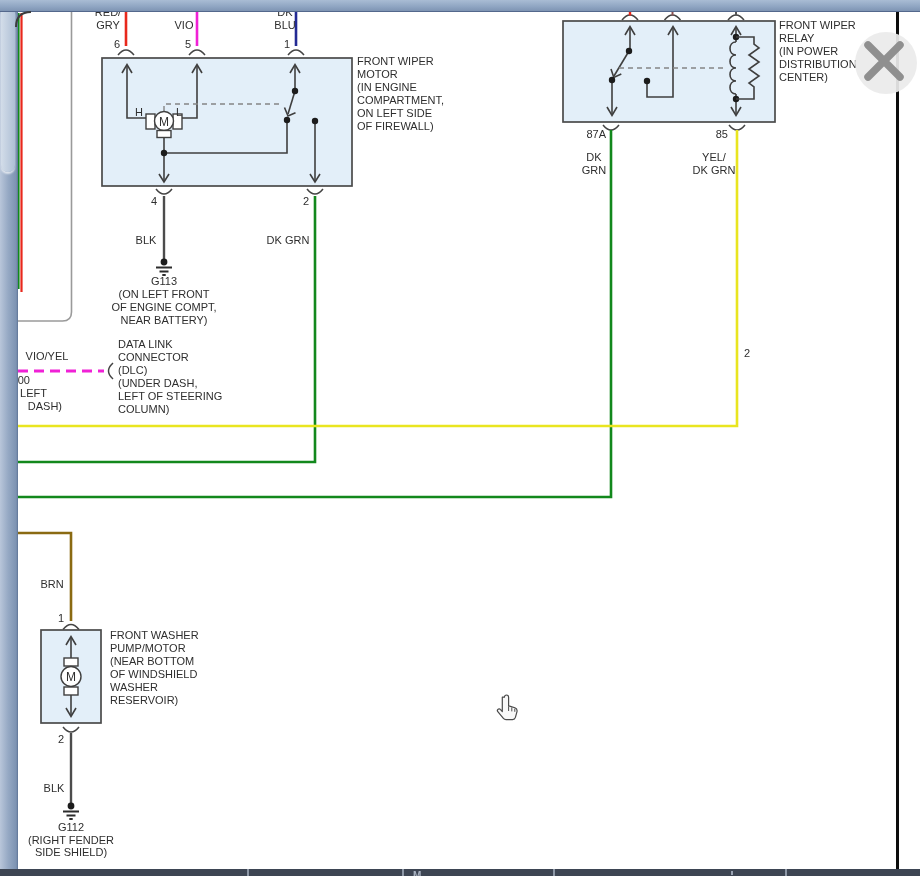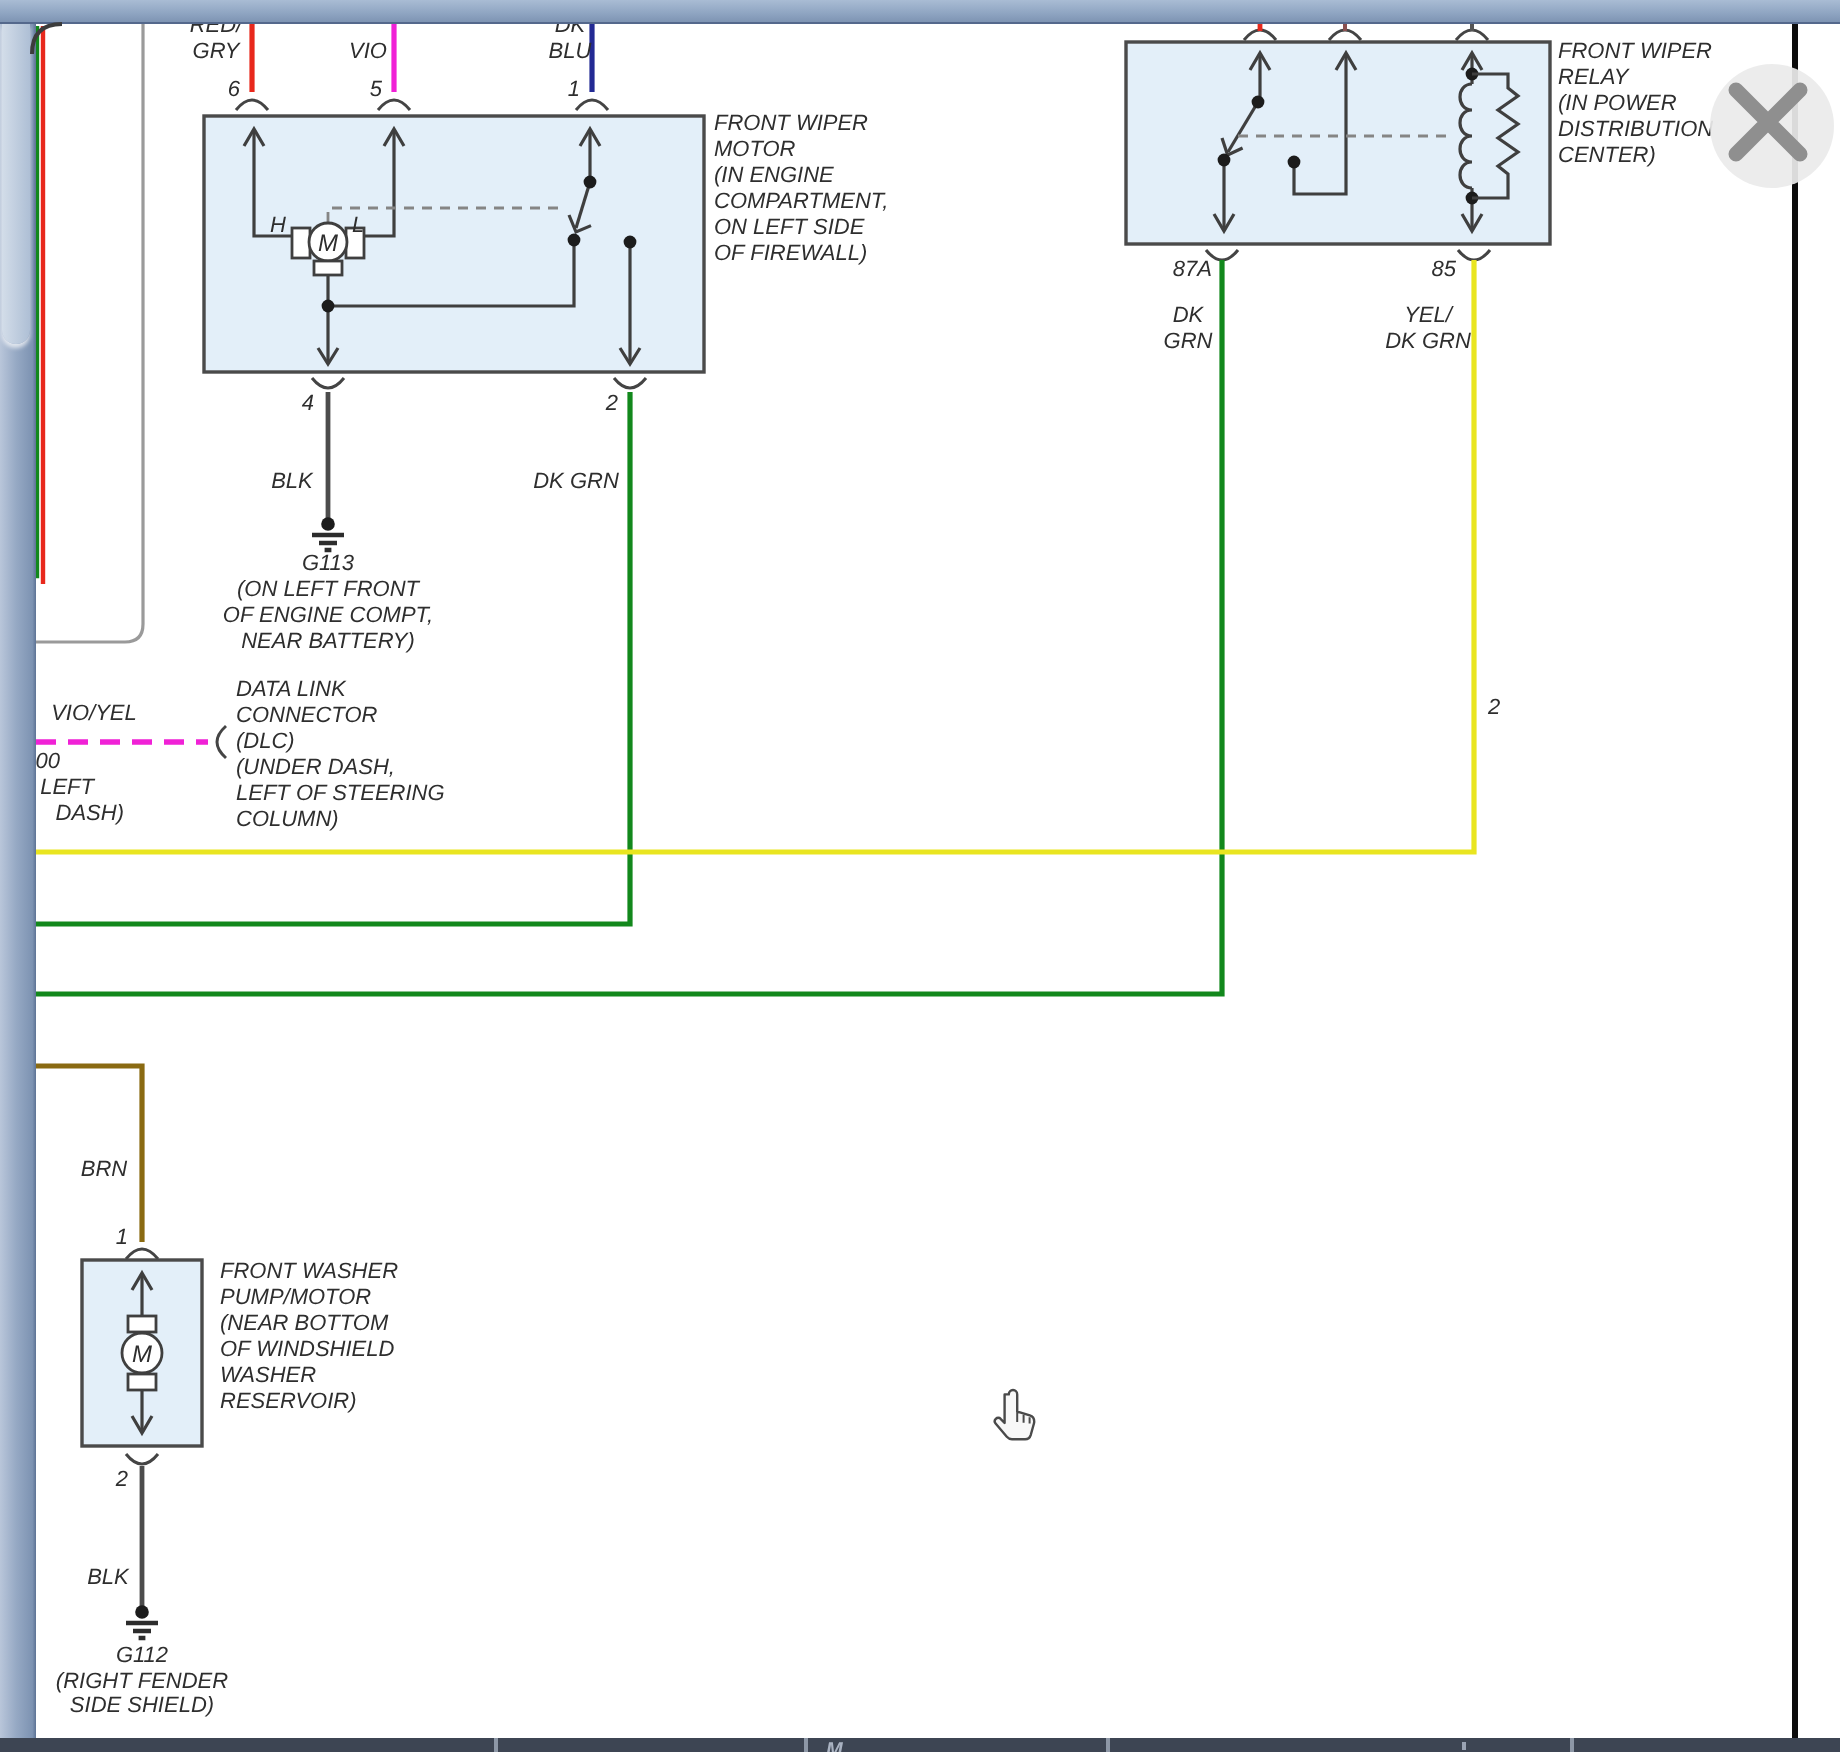--- a/index.html
+++ b/index.html
@@ -1,17 +1,17 @@
 <!DOCTYPE html>
 <html><head>
 <meta charset="utf-8">
 <style>
   html,body{margin:0;padding:0;background:#dfe4ea;}
   .stage{position:relative;width:920px;height:876px;background:#ffffff;overflow:hidden;
-         font-family:"Liberation Sans","DejaVu Sans",sans-serif;font-style:italic;}
+         font-family:"Liberation Sans","DejaVu Sans",sans-serif;}
   svg text{font-family:"Liberation Sans","DejaVu Sans",sans-serif;font-size:11px;fill:#2e2e2e;}
   svg .pin{font-size:11px;}
   svg .mletter{font-size:12px;}
   .schematic{position:absolute;left:0;top:0;z-index:1;}
   
   .topbar{position:absolute;left:0;top:0;width:920px;height:12px;z-index:5;
           background:linear-gradient(to bottom,#a9bcd4,#8fa5c2 60%,#7e94b3);
           border-bottom:1px solid #54688c;box-sizing:border-box;}
   .leftstrip{position:absolute;left:0;top:12px;width:18px;height:857px;z-index:5;
           background:linear-gradient(to right,#b9c6da,#96a9c4 45%,#7d93b2 90%,#5d7395);}

